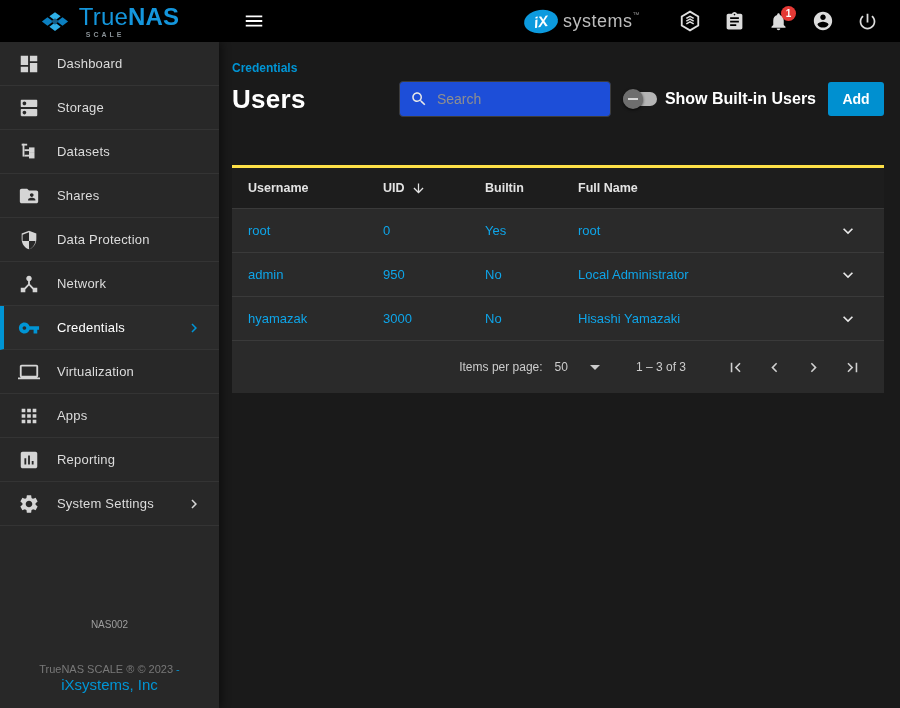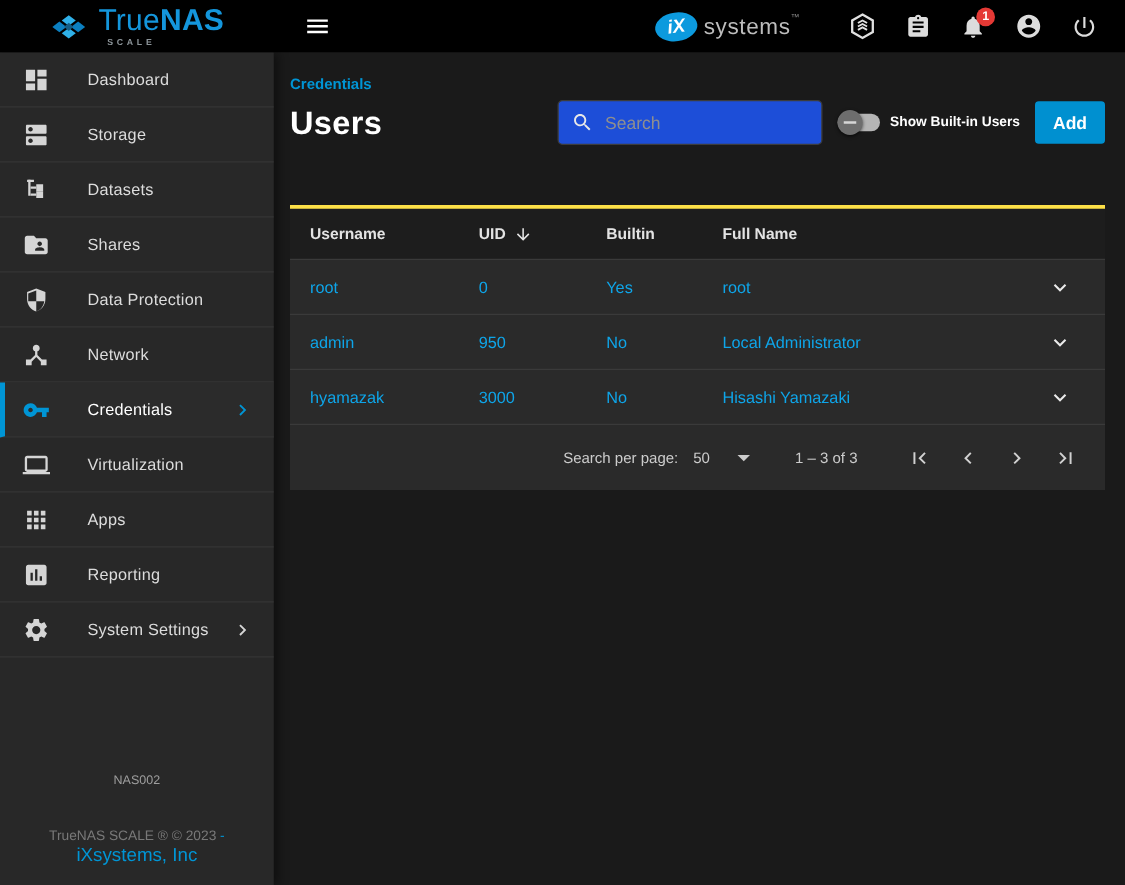--- a/index.html
+++ b/index.html
@@ -25,21 +25,21 @@
   .ix-name { color:#bdbdbd; font-weight:300; font-size:18px; letter-spacing:0.5px; }
   .ix-tm { color:#8a8a8a; font-size:7px; vertical-align:top; }
   .badge { position:absolute; top:-5px; right:-7px; background:#e53935; color:#fff; font-size:10px; font-weight:700;
            min-width:15px; height:15px; border-radius:8px; display:flex; align-items:center; justify-content:center; }
   
   .app { display:flex; height:666px; }
   
   .sidebar { width:219px; background:#282828; display:flex; flex-direction:column; flex-shrink:0;
              box-shadow:3px 0 8px rgba(0,0,0,0.45); position:relative; z-index:2; }
   .nav-item { height:44px; display:flex; align-items:center; padding:0 16px 0 18px;
-              border-bottom:1px solid #343434; cursor:pointer;gap:13px; }
+              border-bottom:1px solid #343434; cursor:pointer; }
   .nav-item .nav-icon { width:22px; height:22px; fill:#d5d5d5; margin-right:17px; flex-shrink:0; }
   .nav-item .nav-label { font-size:13px; color:#dcdcdc; letter-spacing:0.2px; }
   .nav-item .nav-caret { margin-left:auto; width:18px; height:18px; fill:#d5d5d5; }
   .nav-item.active { border-left:4px solid #0095d5; padding-left:14px; background:#2b2b2b; }
   .nav-item.active .nav-icon { fill:#0095d5; }
   .nav-item.active .nav-label { color:#fff; }
   .nav-item.active .nav-caret { fill:#0095d5; }
   .sidebar-footer { margin-top:auto; text-align:center; padding-bottom:14px; }
   .hostname { font-size:10px; color:#9e9e9e; margin-bottom:32px; }
   .copyright { font-size:11px; color:#787878; line-height:15px; }
@@ -56,21 +56,21 @@
   .search-box svg { width:18px; height:18px; fill:#e8e8e8; margin-right:9px; flex-shrink:0; }
   .search-box input { background:transparent; border:none; outline:none; color:#ddd; font-size:14px; width:100%;
                       font-family:"Liberation Sans", sans-serif; }
   .search-box input::placeholder { color:#8f8f8f; }
   .toggle-wrap { display:flex; align-items:center; margin-left:12px; cursor:pointer; }
   .toggle { position:relative; width:34px; height:20px; margin-right:8px; }
   .toggle .track { position:absolute; top:3px; left:0; width:34px; height:14px; background:#b5b5b5; border-radius:7px; }
   .toggle .knob { position:absolute; top:0; left:0; width:20px; height:20px; border-radius:50%; background:#6e6e6e;
                   box-shadow:0 1px 3px rgba(0,0,0,0.7); display:flex; align-items:center; justify-content:center; }
   .toggle .knob::after { content:""; width:10px; height:2px; background:#d6d6d6; }
-  .toggle-label { font-size:11px; font-weight:700; color:#fff; white-space:nowrap; }
+  .toggle-label { font-size:16px; font-weight:700; color:#fff; white-space:nowrap; }
   .add-btn { margin-left:12px; width:56px; height:34px; background:#0090d0; color:#fff; border:none; border-radius:3px;
              font-size:14px; font-weight:700; cursor:pointer; font-family:"Liberation Sans", sans-serif; }
   
   .table { margin-top:48px; }
   .trow { display:grid; grid-template-columns:135px 102px 93px 1fr 56px; align-items:center; padding-left:16px; height:44px; }
   .thead { background:#1d1d1d; border-top:3px solid #fde047; border-bottom:1px solid #3a3a3a; }
   .th { font-size:12.5px; font-weight:700; color:#e3e3e3; display:flex; align-items:center; cursor:pointer;
         background:none; border:none; padding:0; font-family:"Liberation Sans", sans-serif; justify-content:flex-start; }
   .th svg { width:15px; height:15px; fill:#e3e3e3; margin-left:6px; }
   .tbody-row { background:#2a2a2a; border-bottom:1px solid #3a3a3a; font-size:13px; color:#0ea5e9; cursor:default; }
@@ -301,21 +301,21 @@
         <span>No</span>
         <span>Hisashi Yamazaki</span>
         <button class="expand-btn">
           <svg viewBox="0 0 24 24">
               <path d="M16.59 8.59L12 13.17 7.41 8.59 6 10l6 6 6-6z"></path>
             </svg>
         </button>
       </div>
 
       <div class="tfoot">
-        <span class="ipp-label">Search per page:</span>
+        <span class="ipp-label">Items per page:</span>
         <span class="ipp-select">
           <span class="ipp-value">50</span>
           <span class="dd-arrow"></span>
         </span>
         <span class="range">1 – 3 of 3</span>
         <span class="pager">
           <button class="icon-btn">
             <svg viewBox="0 0 24 24">
                 <path d="M18.41 16.59L13.82 12l4.59-4.59L17 6l-6 6 6 6zM6 6h2v12H6z"></path>
               </svg>

